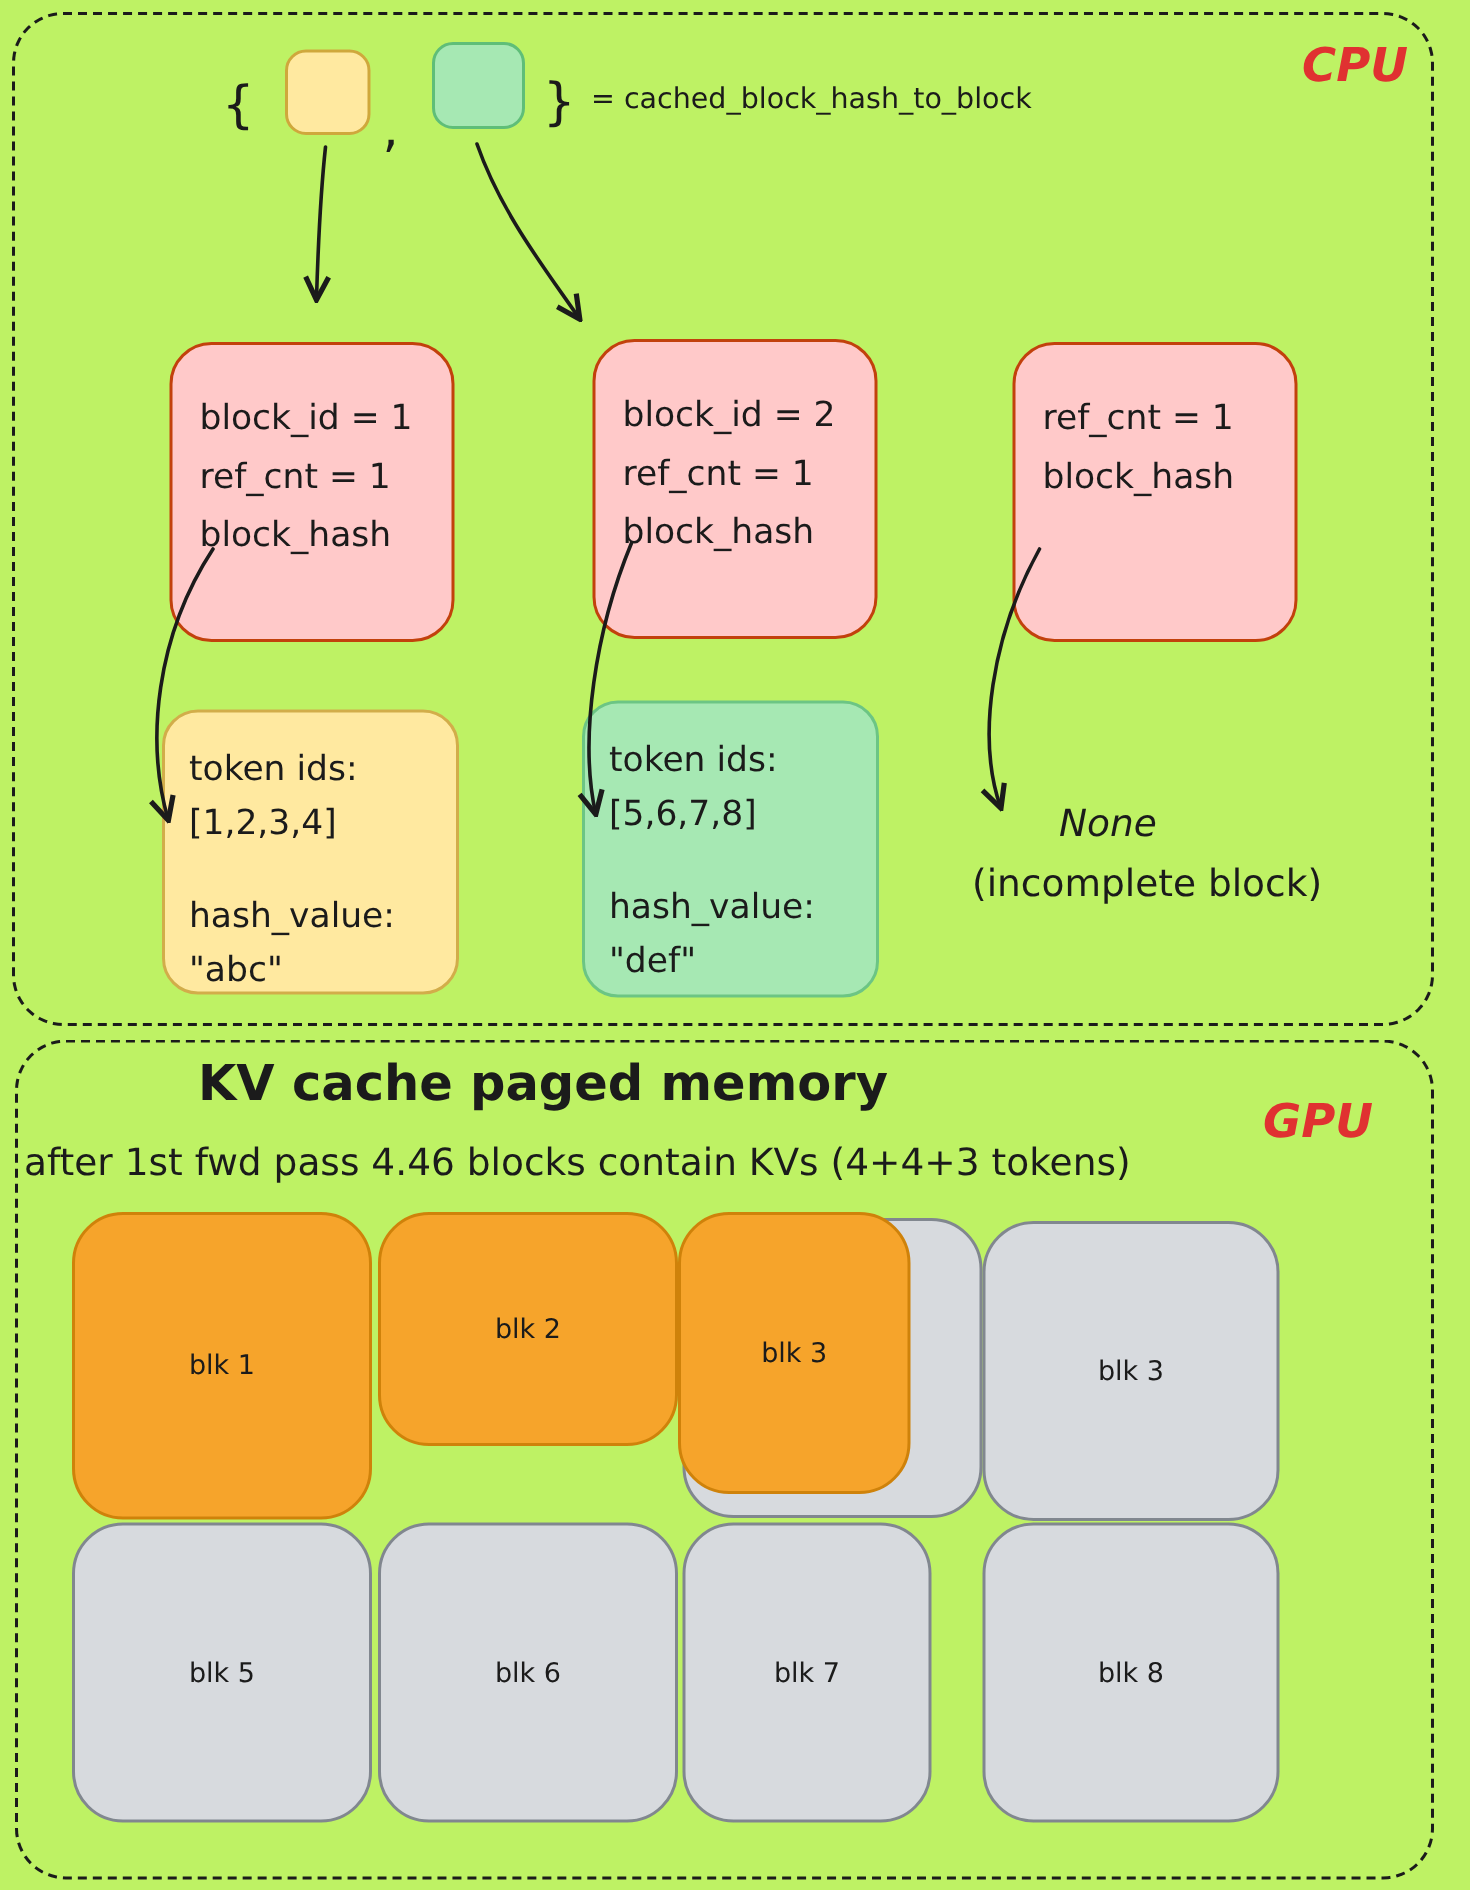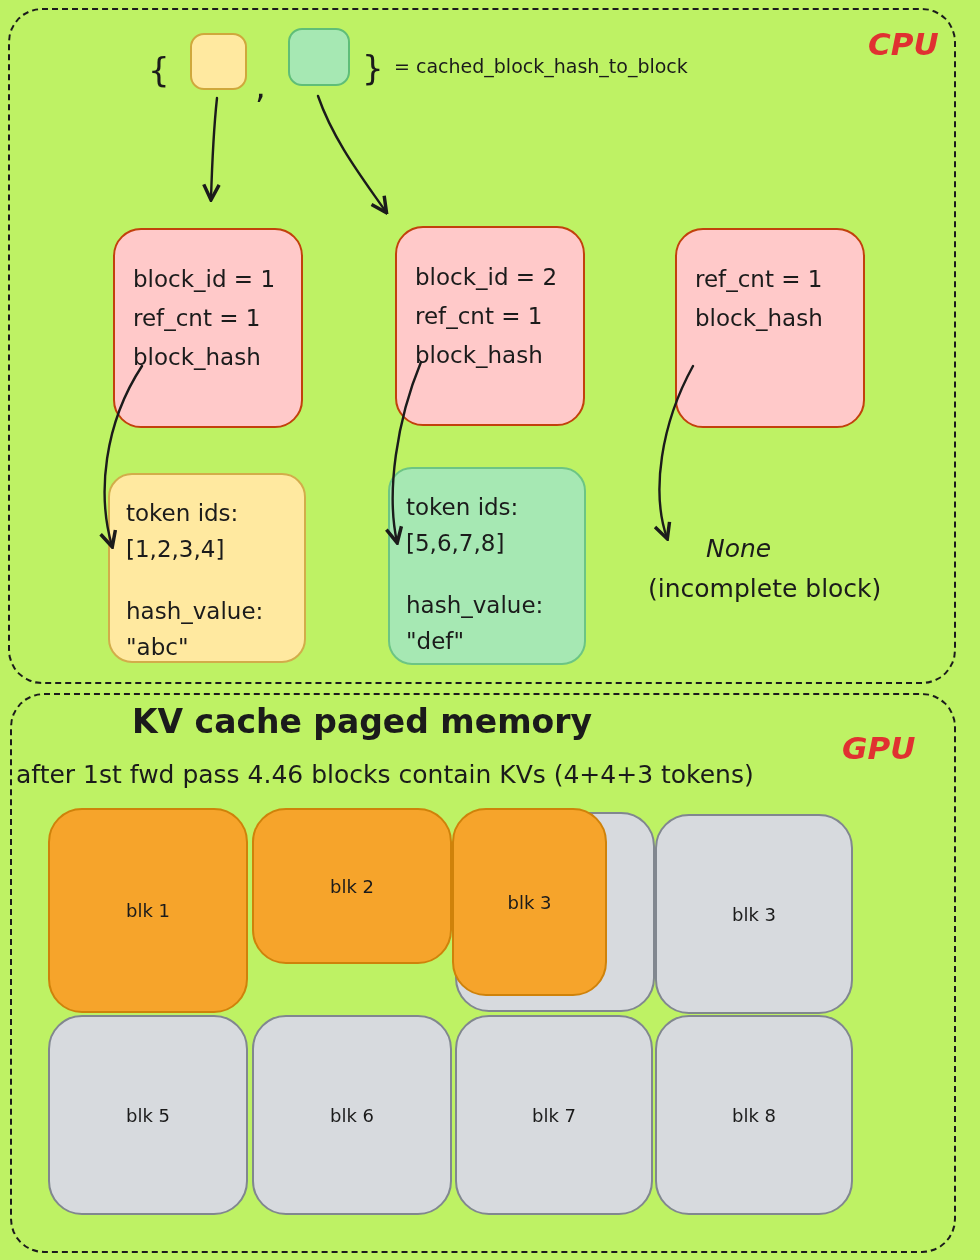--- a/index.html
+++ b/index.html
@@ -117,21 +117,21 @@
   <div class="gblock gray" style="left:655px; top:814px; width:198px; height:200px;">
     <span>blk 3</span>
   </div>
 
   <div class="gblock gray" style="left:48px; top:1015px; width:200px; height:200px;">
     <span>blk 5</span>
   </div>
   <div class="gblock gray" style="left:252px; top:1015px; width:200px; height:200px;">
     <span>blk 6</span>
   </div>
-  <div class="gblock gray" style="left:455px; top:1015px; width:198px; height:200px;">
+  <div class="gblock gray" style="left:455px; top:1015px; width:166px; height:200px;">
     <span>blk 7</span>
   </div>
   <div class="gblock gray" style="left:655px; top:1015px; width:198px; height:200px;">
     <span>blk 8</span>
   </div>
 
   <svg class="arrows" width="980" height="1260" viewBox="0 0 980 1260">
     <defs>
       <marker id="ah" viewBox="0 0 10 10" refX="8.5" refY="5" markerWidth="8" markerHeight="8" orient="auto-start-reverse">
         <path d="M1,1 L9,5 L1,9" fill="none" stroke="#1b1b1b" stroke-width="1.8"></path>

